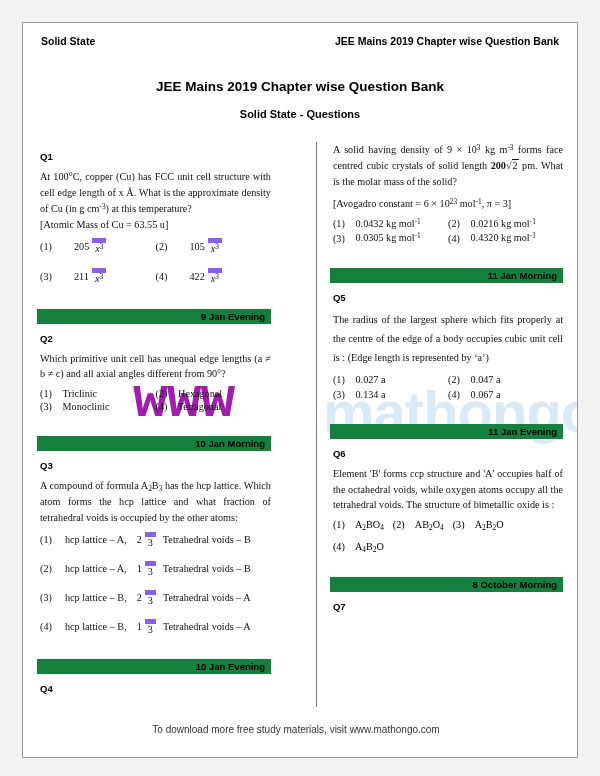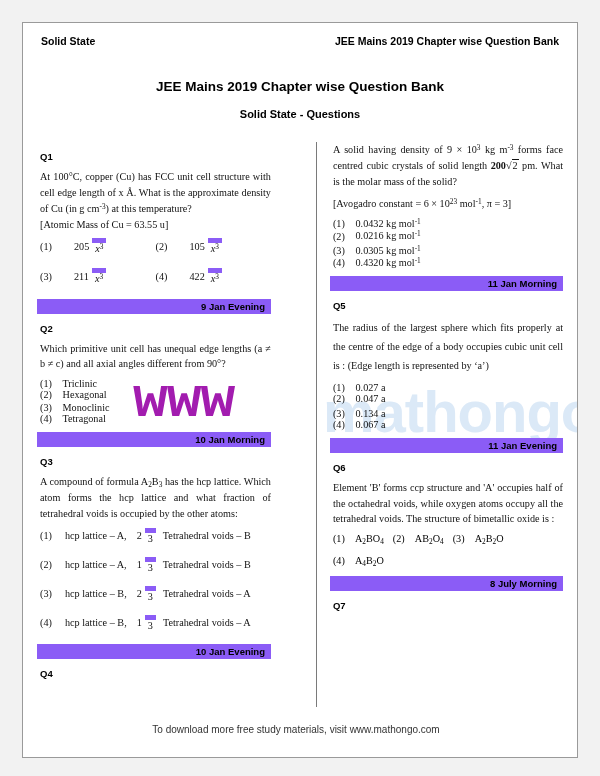--- a/index.html
+++ b/index.html
@@ -112,21 +112,20 @@
   }
   .qtext.loose { line-height: 1.9; }
   .opts {
     margin: 4px 0 4px 3px;
     font-size: 10.2px;
     color: #111;
   }
   .opt-row {
     display: flex;
     margin-bottom: 4px;
-    flex-direction: column;
   }
   .opt-row > div { width: 50%; }
   .opt-row.tight { margin-bottom: 2px; }
   .opt-inline {
     display: flex;
     gap: 9px;
     flex-wrap: wrap;
     font-size: 10.2px;
     margin: 4px 0 4px 3px;
   }
@@ -154,30 +153,30 @@
   .frac .num { padding: 0 3px; }
   .frac .den { padding: 0 3px; border-top: 5px solid #8b5cf6; }
   .wordfrac-line {
     display: flex;
     align-items: center;
     margin-bottom: 13px;
     font-size: 10.2px;
     gap: 5px;
   }
   .datebar {
-    background: #8b5cf6;
+    background: #15803d;
     height: 15px;
     line-height: 15px;
     text-align: right;
     padding-right: 6px;
     font-family: "Liberation Sans", sans-serif;
     font-size: 9.5px;
     font-weight: bold;
     color: #000;
-    margin-top: 8px;
+    margin-top: 24px;
   }
   .footer {
     position: absolute;
     left: 0;
     right: 8px;
     bottom: 22px;
     text-align: center;
     font-family: "Liberation Sans", sans-serif;
     font-size: 10px;
     color: #333;
@@ -409,21 +408,21 @@
           </span>
           <span>
             <span class="opt-num">(3)</span>
             <span>A</span><sub>2</sub><span>B</span><sub>2</sub><span>O</span>
           </span>
           <span>
             <span class="opt-num">(4)</span>
             <span>A</span><sub>4</sub><span>B</span><sub>2</sub><span>O</span>
           </span>
         </div>
-        <div class="datebar">8 July Morning</div>
+        <div class="datebar">8 October Morning</div>
 
         <div class="qlabel">Q7</div>
 
       </div>
 
     </div>
   </div>
 
   <div class="footer">To download more free study materials, visit www.mathongo.com</div>
 </div>

